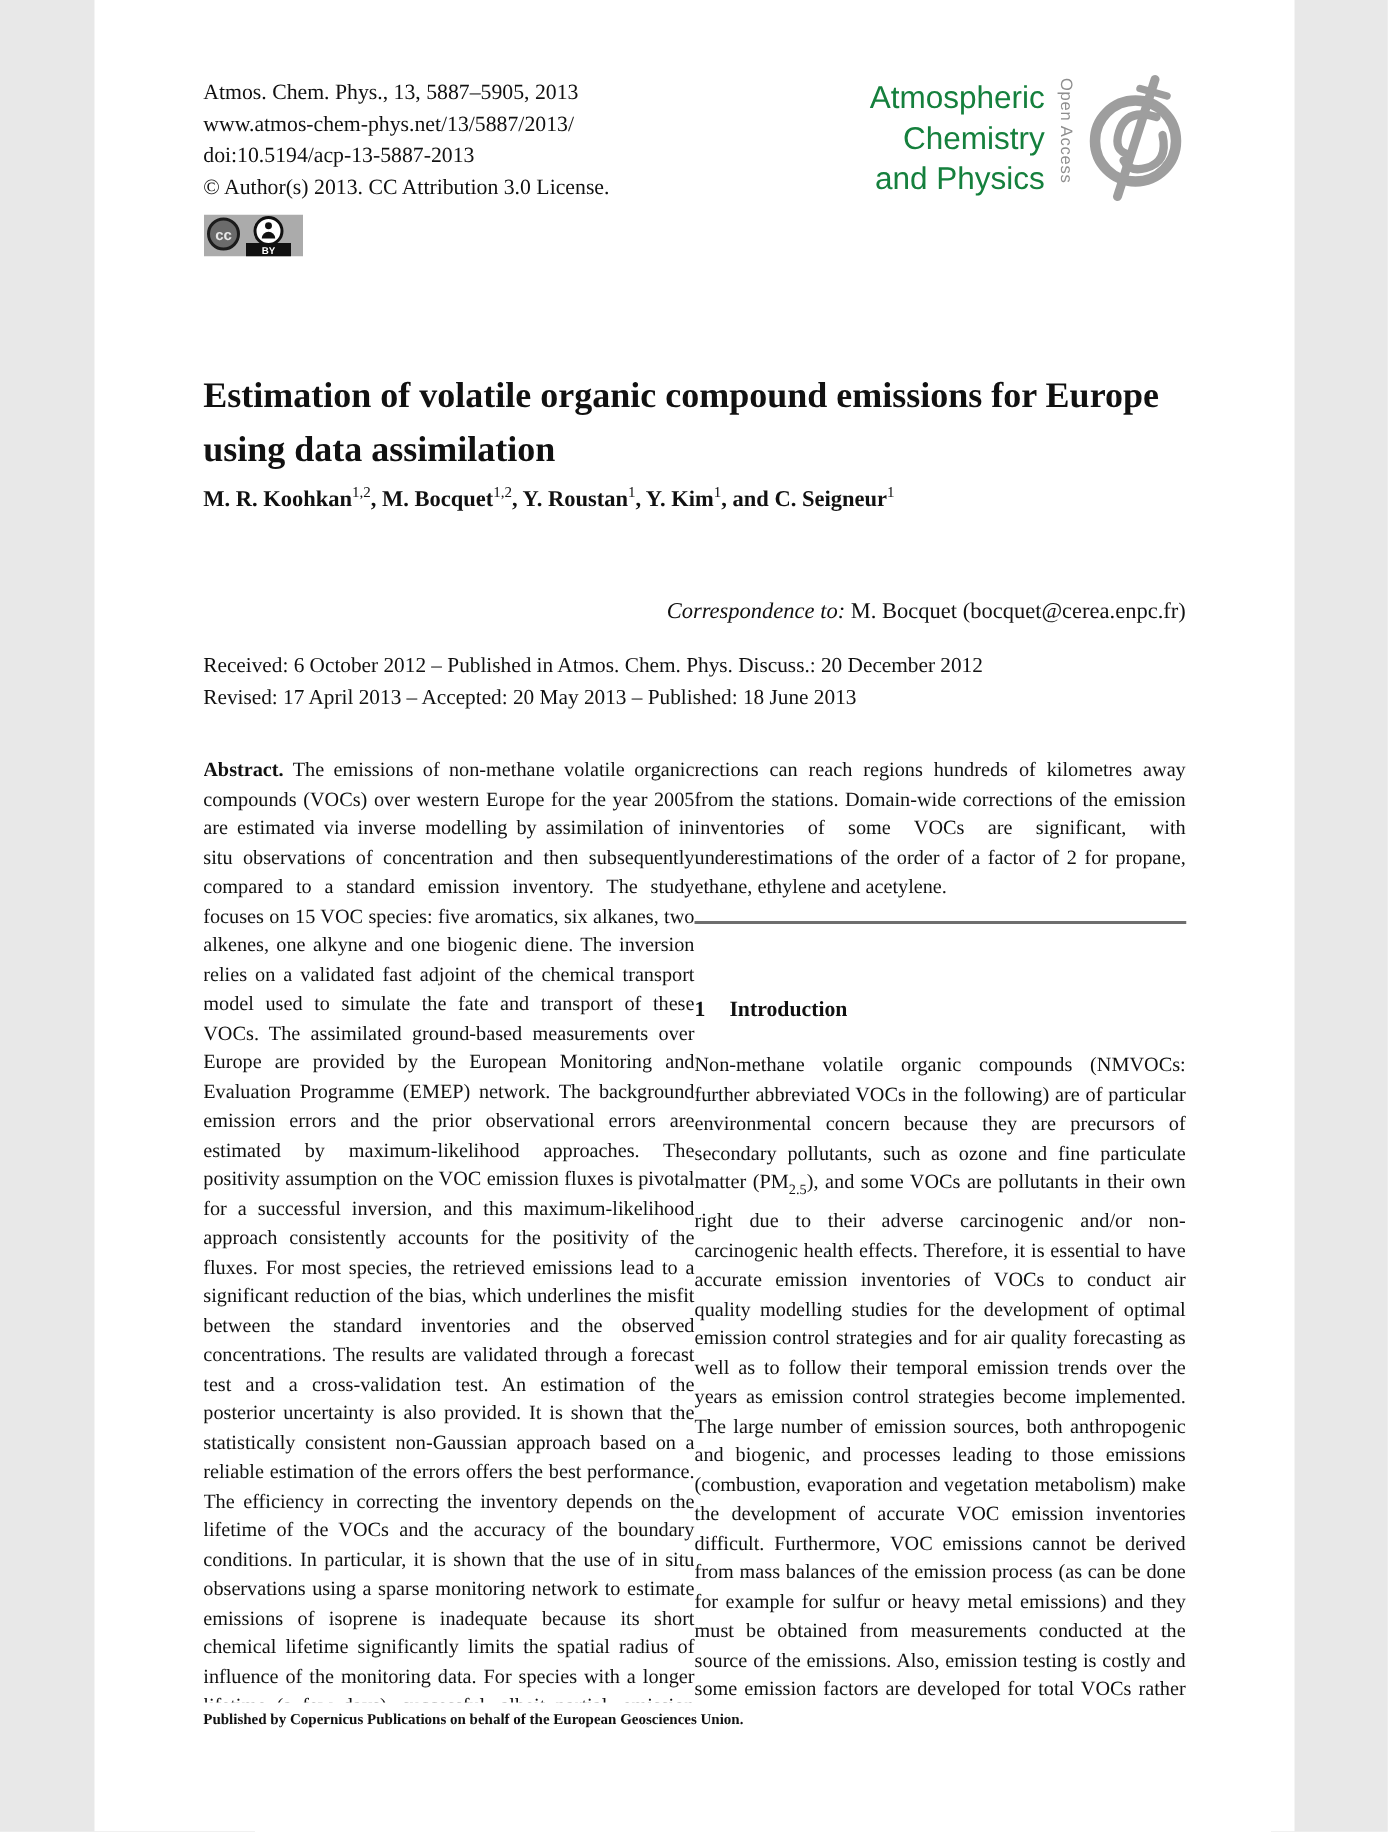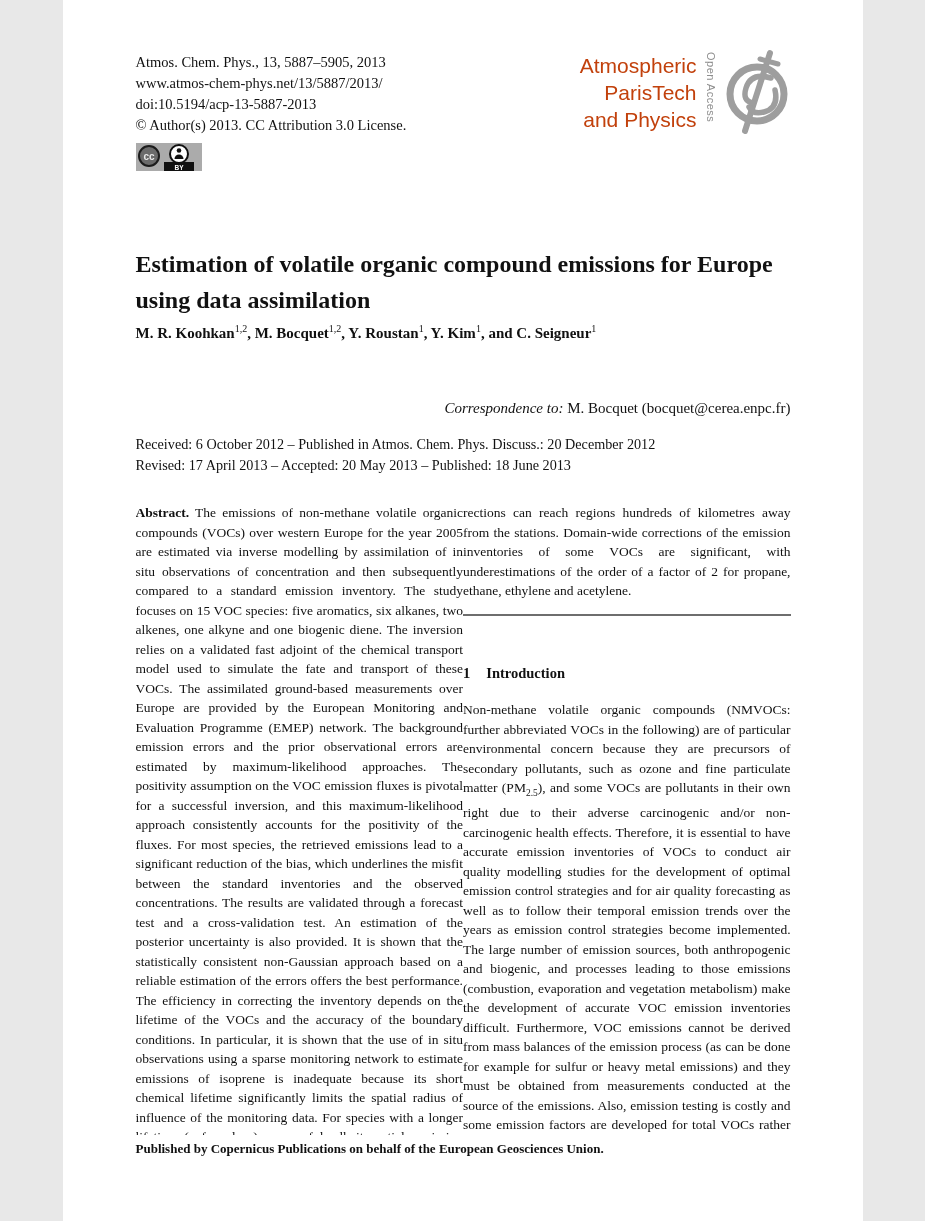--- a/index.html
+++ b/index.html
@@ -16,21 +16,21 @@
   }
   .abs { position: absolute; left: 73px; right: 72px; }
 
   
   .citation { top: 52px; width: 430px; font-size: 14.5px; line-height: 21px; }
   .cc-badge { margin-top: 7px; width: 66px; height: 28px; display: block; }
 
   .brand { top: 48px; right: 70px; left: auto; display: flex; align-items: flex-start; }
   .journal-name {
     font-family: "Liberation Sans", sans-serif;
-    color: #c2410c;
+    color: #15803d;
     font-size: 21px;
     line-height: 27px;
     text-align: right;
     padding-top: 4px;
   }
   .open-access {
     font-family: "Liberation Sans", sans-serif;
     color: #8e8e8e;
     font-size: 11px;
     letter-spacing: 0.5px;
@@ -64,21 +64,21 @@
     margin-top: 48px;
     font-size: 14.5px;
     font-weight: bold;
     font-family: "Liberation Serif", serif;
   }
   .intro-heading .num { margin-right: 16px; }
   .intro-para { margin-top: 17px; }
   sub { font-size: 9.5px; }
 
   
-  .footer { top: 1141px; font-size: 13px; font-weight: bold; }
+  .footer { top: 1141px; font-size: 10px; font-weight: bold; }
 </style>
 </head>
 <body>
 
 <div class="page">
 
   <div class="abs citation">
     <div>Atmos. Chem. Phys., 13, 5887–5905, 2013</div>
     <div>www.atmos-chem-phys.net/13/5887/2013/</div>
     <div>doi:10.5194/acp-13-5887-2013</div>
@@ -91,21 +91,21 @@
       <circle cx="43" cy="11" r="9" fill="#ffffff" stroke="#101010" stroke-width="2"></circle>
       <circle cx="43" cy="7.5" r="2.3" fill="#101010"></circle>
       <path d="M38.5 16 a4.5 4.5 0 0 1 9 0 z" fill="#101010"></path>
       <text x="43" y="26.5" font-size="6.5" font-family="Liberation Sans, sans-serif" font-weight="bold" fill="#ffffff" text-anchor="middle">BY</text>
     </svg>
   </div>
 
   <div class="abs brand">
     <div class="journal-name">
       <div>Atmospheric</div>
-      <div>ParisTech</div>
+      <div>Chemistry</div>
       <div>and Physics</div>
     </div>
     <div class="open-access">Open Access</div>
     <svg class="egu-logo" viewBox="0 0 72 86">
       <g stroke="#9e9e9e" fill="none" stroke-linecap="round">
         <circle cx="36" cy="46" r="27" stroke-width="7"></circle>
         <line x1="49" y1="5" x2="24" y2="83" stroke-width="6"></line>
         <line x1="39" y1="11" x2="57" y2="16" stroke-width="5"></line>
         <path d="M50 30 Q30 24 25 40 Q21 53 32 55" stroke-width="5.5"></path>
         <path d="M54 42 Q58 60 43 64 Q32 67 28 59" stroke-width="5.5"></path>

